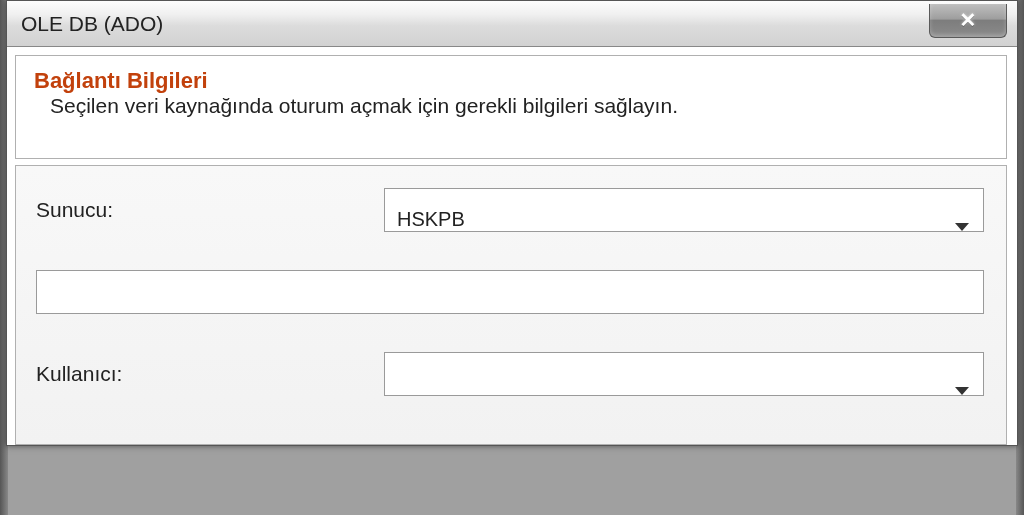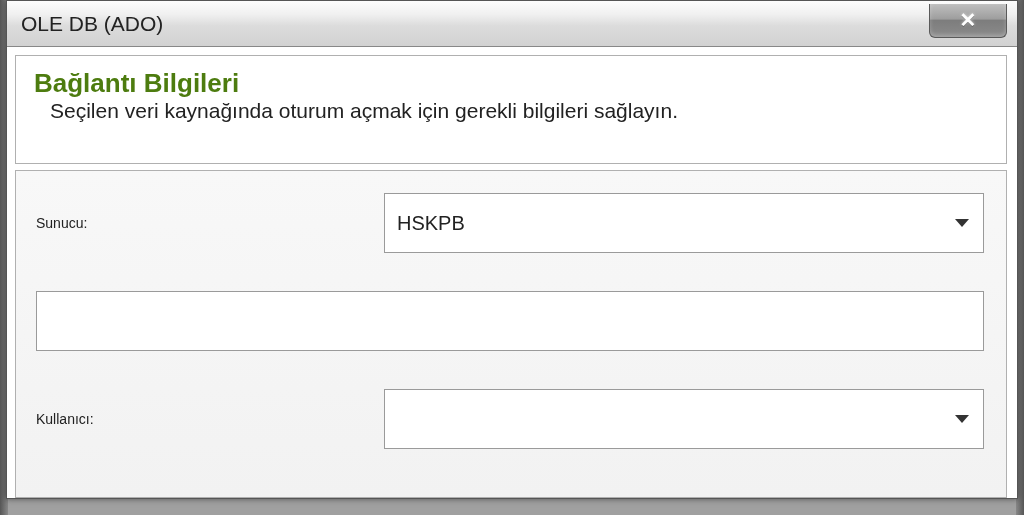--- a/index.html
+++ b/index.html
@@ -65,22 +65,22 @@
 
     .header-panel {
       background: #fff;
       border: 1px solid #b0b0b0;
       margin: 8px 10px 0 8px;
       padding: 12px 18px 40px 18px;
     }
 
     .header-title {
       font-weight: bold;
-      font-size: 26px;
-      color: #4d7c0f;
+      font-size: 22px;
+      color: #c2410c;
     }
 
     .header-sub {
       font-size: 21px;
       color: #222;
       margin-left: 16px;
     }
 
     .form-panel {
       background: linear-gradient(to bottom, #f8f8f8, #f2f2f2);
@@ -91,32 +91,32 @@
 
     .form-row {
       display: flex;
       align-items: center;
       margin-bottom: 38px;
       gap: 8px;
     }
 
     .form-label {
       width: 340px;
-      font-size: 14px;
+      font-size: 21px;
       color: #222;
     }
 
     .control {
       flex: 1;
-      height: 60px;
+      height: 44px;
       background: #fff;
       border: 1px solid #9a9a9a;
       position: relative;
       display: flex;
-      align-items: center;
+      align-items: flex-end;
       padding: 0 12px;
       font-size: 20px;
     }
 
     .combobox {
       justify-content: space-between;
     }
 
     .combo-arrow {
       width: 0;

